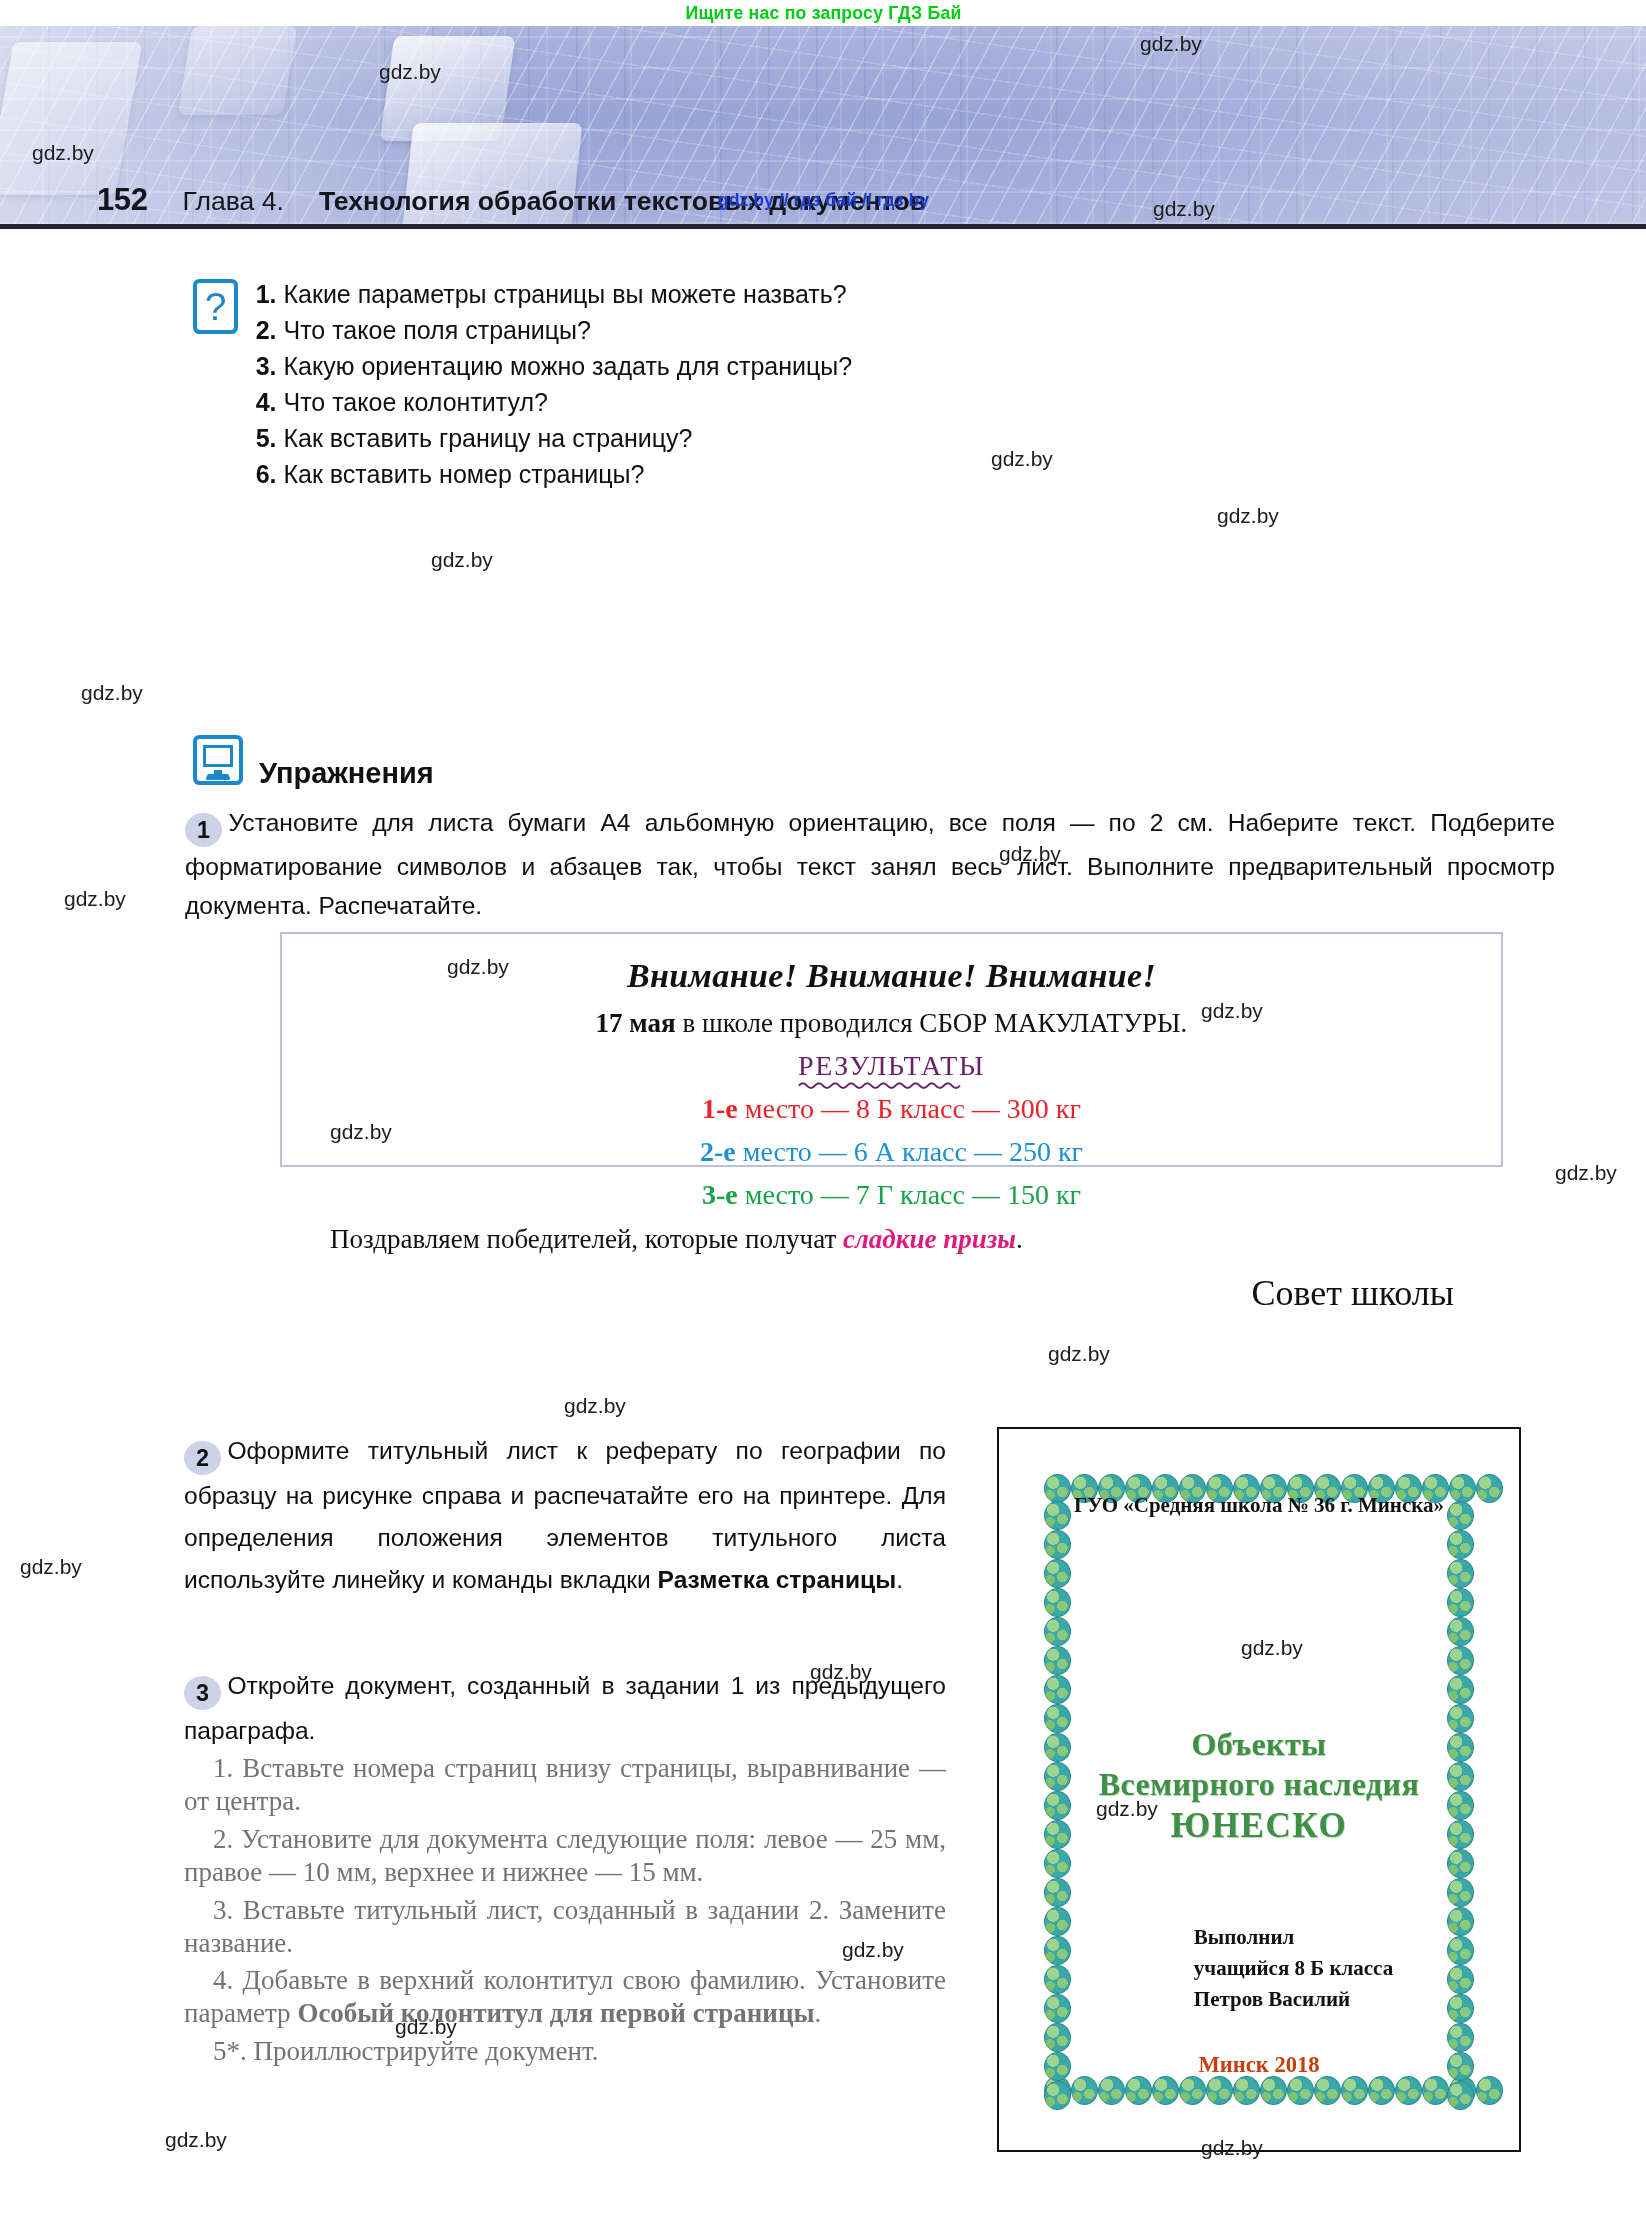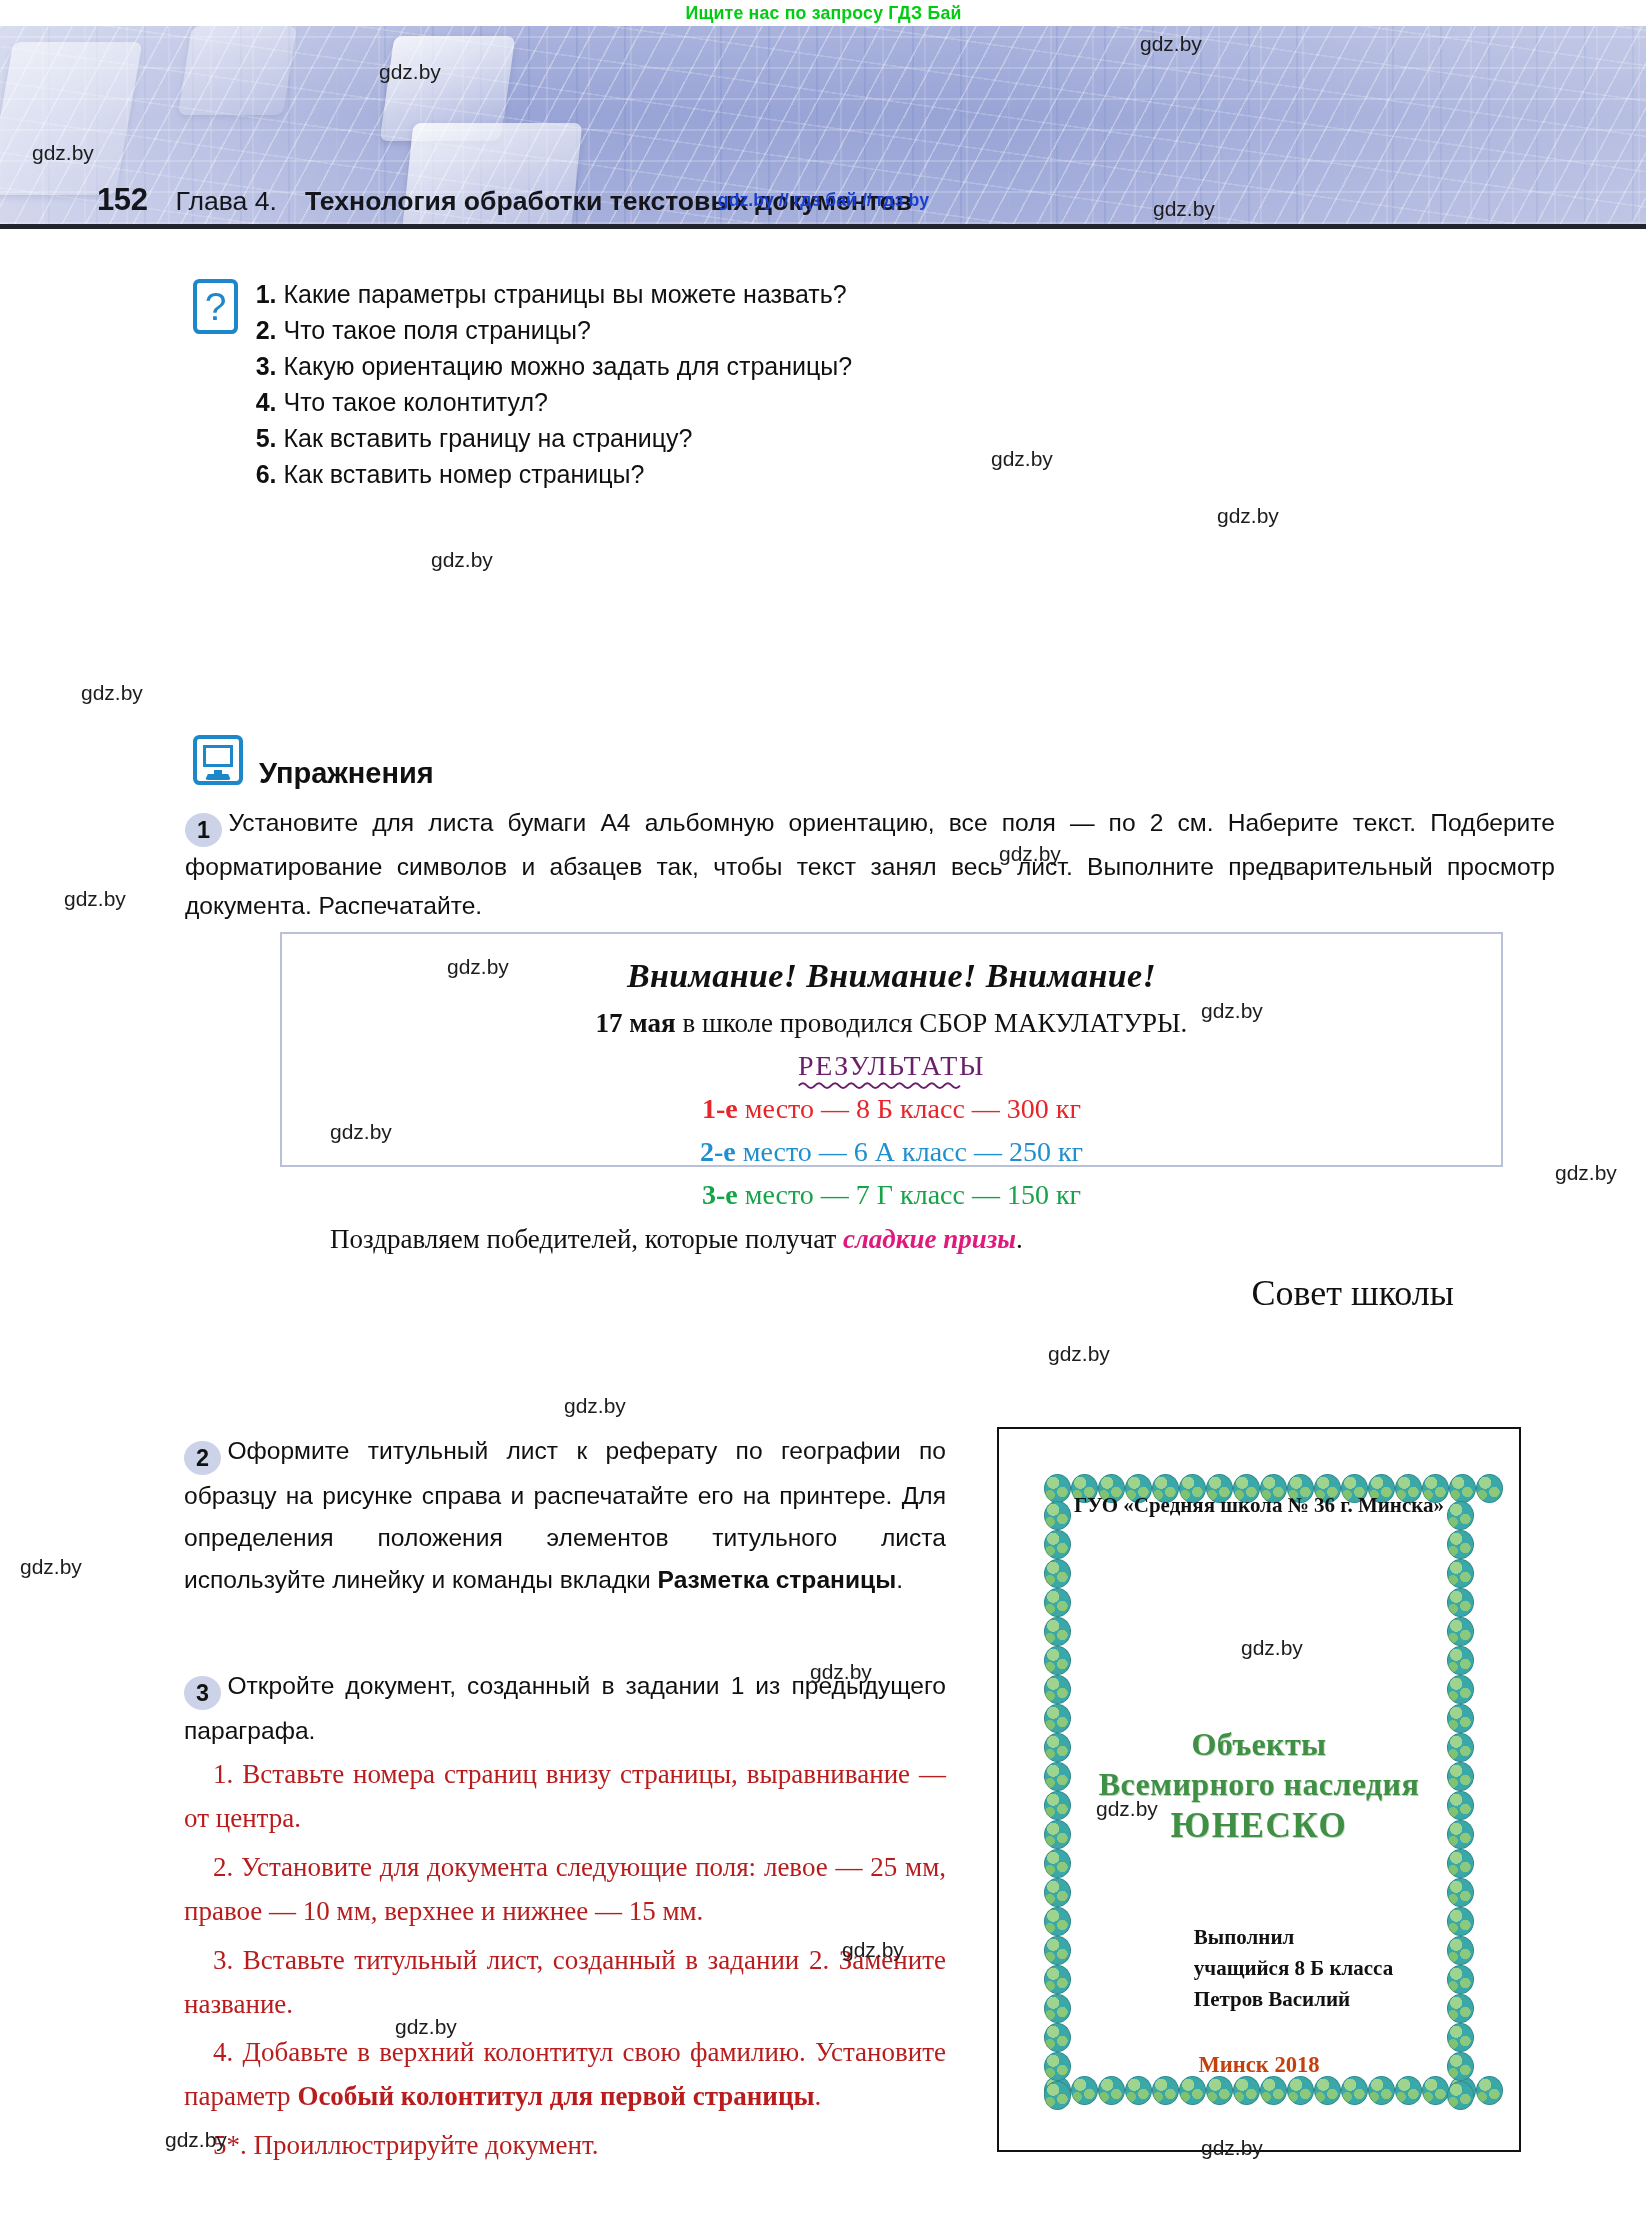--- a/index.html
+++ b/index.html
@@ -61,21 +61,21 @@
   .header-band .kc1 { left: 387px; top: 9.7px; width: 121px; height: 105px; transform: skewX(-8deg); }
   .header-band .kc2 { left: 407px; top: 97px; width: 169px; height: 121px; transform: skewX(-6deg); }
   .header-band .kc3 { left: 0px;   top: 16px;  width: 129px; height: 153px; transform: skewX(-10deg); opacity: .7; }
   .header-band .kc4 { left: 185px; top: 0px;   width: 105px; height: 89px; transform: skewX(-9deg); opacity: .55; }
 
   .header-title-row {
     position: absolute;
     left: 0; bottom: 6.4px;
     display: flex;
     align-items: baseline;
-    gap: 28px;
+    gap: 35px;
     padding-left: 97px;
     z-index: 3;
   }
   .page-number {
     font-size: 31px;
     font-weight: bold;
     color: #14161c;
     letter-spacing: -0.4px;
   }
   .chapter-label {
@@ -294,22 +294,22 @@
     line-height: 42px;
     text-align: justify;
     color: #101010;
   }
   .ex3-sublist {
     position: absolute;
     left: 184px; top: 1523px;
     width: 762px;
     font-family: "Liberation Serif", serif;
     font-size: 27px;
-    line-height: 44px;
-    color: #b91c1c;
+    line-height: 33px;
+    color: #737373;
   }
   .ex3-sublist p {
     margin: 0 0 4.8px 0;
     text-align: justify;
     text-indent: 29px;
   }
   .ex3-sublist p b { font-weight: bold; }
   .ex3-sublist p:last-child { text-align: left; }
 
   

